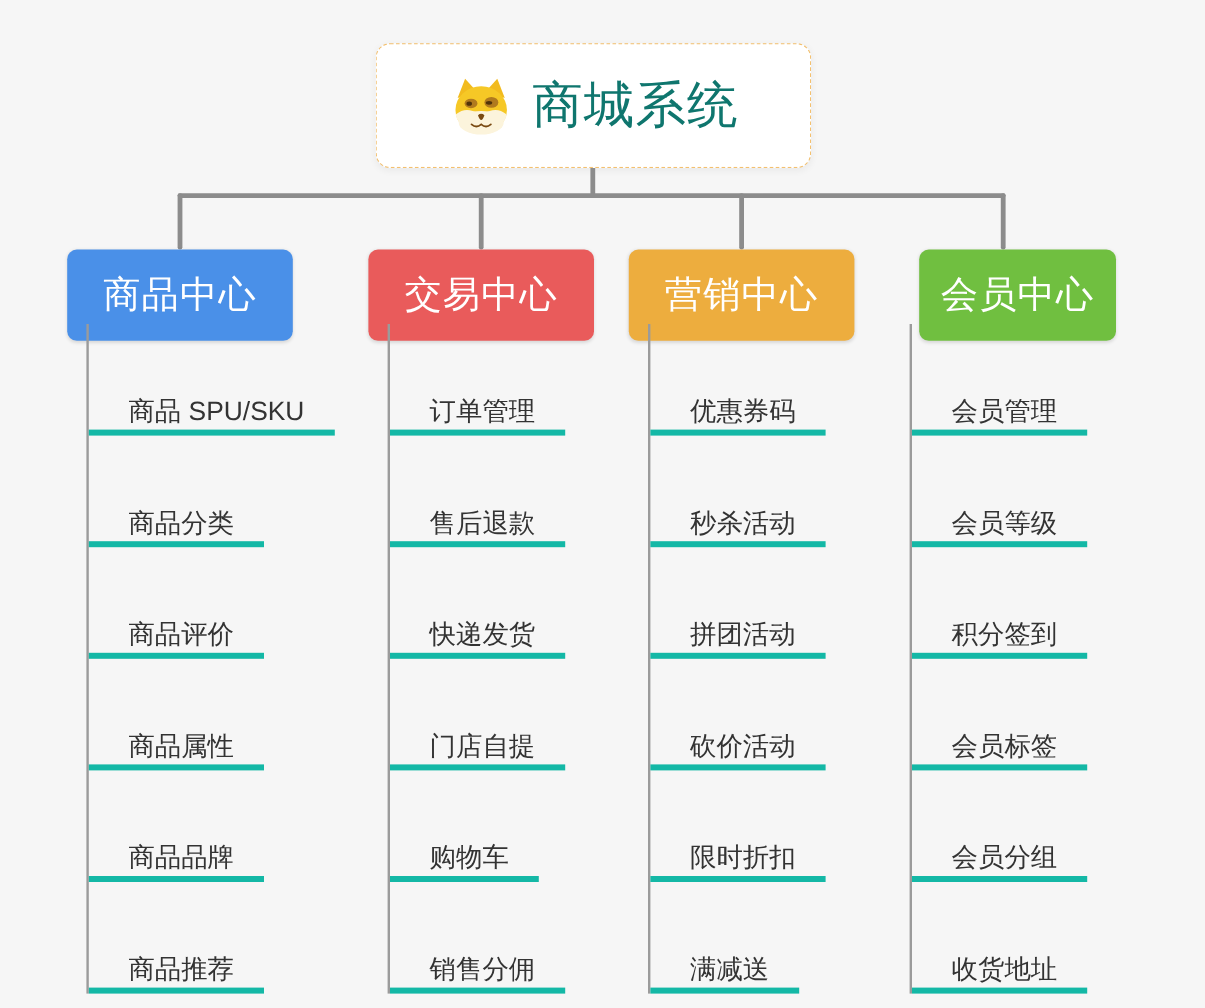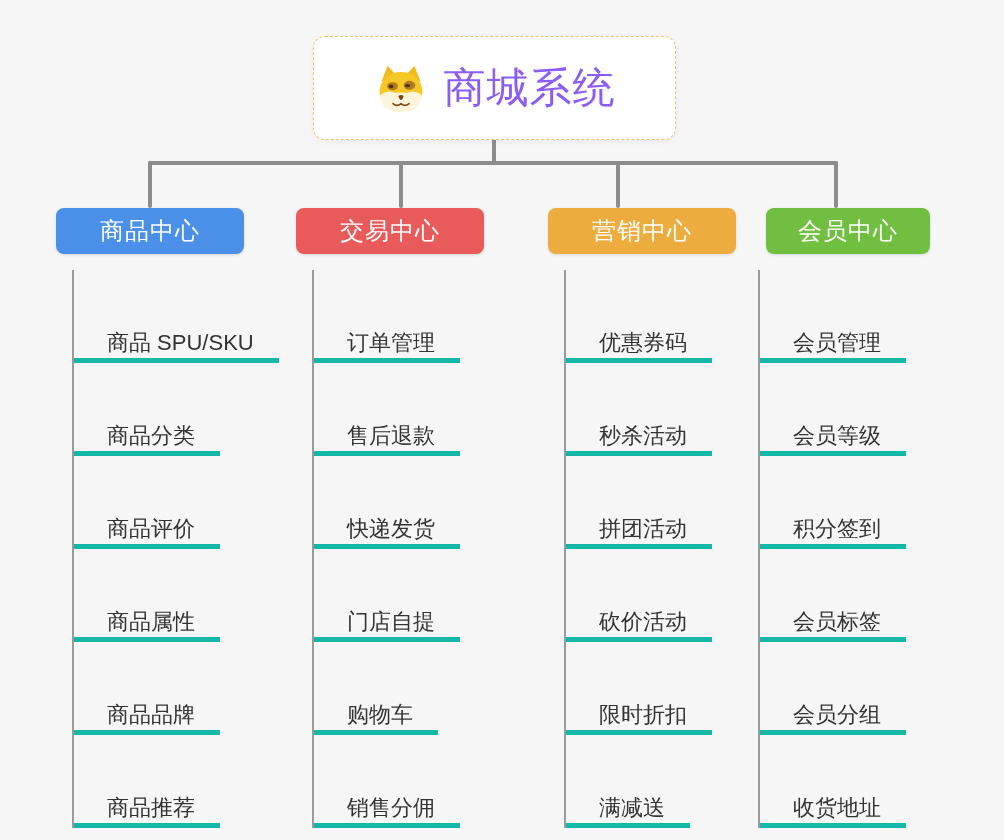--- a/index.html
+++ b/index.html
@@ -15,39 +15,39 @@
   .root-node{
     position:absolute;left:313px;top:36px;width:363px;height:104px;
     background:#ffffff;
     border:1px dashed #F3C06F;
     border-radius:12px;
     box-shadow:0 2px 6px rgba(0,0,0,.05);
     display:flex;align-items:center;justify-content:center;gap:16px;
     box-sizing:border-box;
   }
   .root-title{
-    font-size:42px;color:#8b5cf6;letter-spacing:1px;line-height:1;
+    font-size:42px;color:#0f766e;letter-spacing:1px;line-height:1;
     white-space:nowrap;
   }
   .doge{width:54px;height:50px;display:inline-block;}
 
   
   .conn{position:absolute;background:#8C8C8C;}
   .stem {left:492px;top:140px;width:4px;height:24px;}
   .hbar {left:148px;top:161px;width:690px;height:4px;border-radius:2px;}
   .vdrop{top:161px;width:4px;height:47px;border-radius:2px;}
   .vd0{left:148px;} .vd1{left:399px;} .vd2{left:616px;} .vd3{left:834px;}
 
   
   .branch{position:absolute;top:208px;width:188px;}
-  .b0{left:56px;} .b1{left:296px;} .b2{left:548px;border-radius:23px;} .b3{left:742px;}
+  .b0{left:56px;} .b1{left:307px;} .b2{left:524px;border-radius:23px;} .b3{left:742px;}
   .branch-header{
-    height:46px;border-radius:8px;
+    height:76px;border-radius:8px;
     display:flex;align-items:center;justify-content:center;
-    color:#ffffff;font-size:24px;letter-spacing:1px;
+    color:#ffffff;font-size:31px;letter-spacing:1px;
     box-shadow:0 1px 3px rgba(0,0,0,.12);
     white-space:nowrap;
   }
   .children{
     position:absolute;left:16px;top:62px;
     border-left:2px solid #9B9B9B;
     display:flex;flex-direction:column;align-items:flex-start;
   }
   .child{
     height:88px;box-sizing:content-box;

